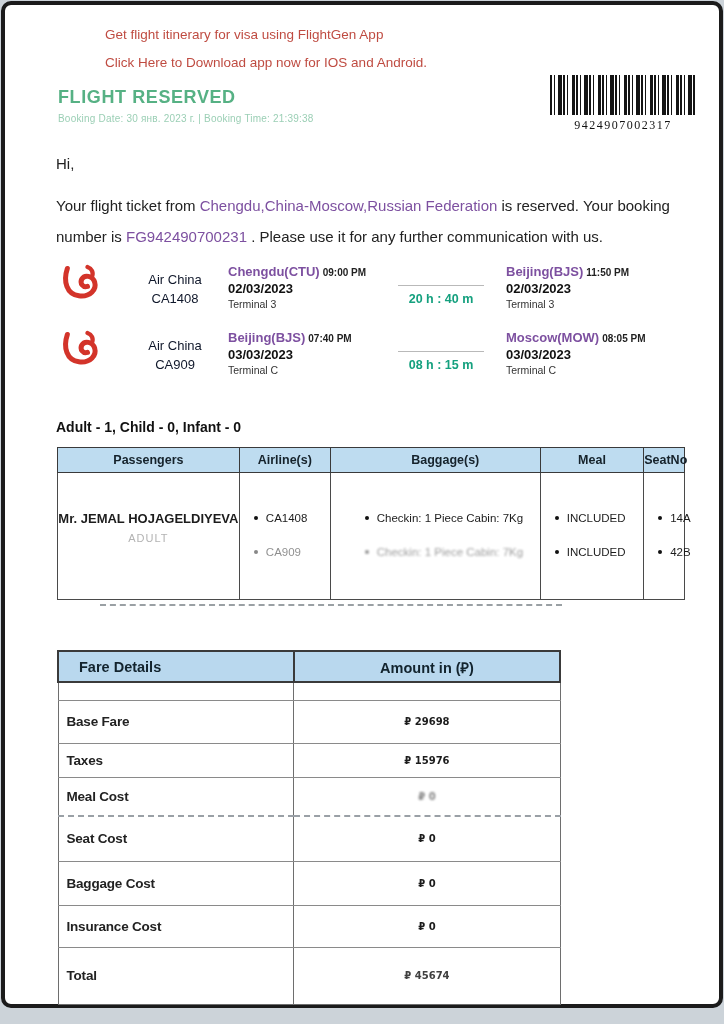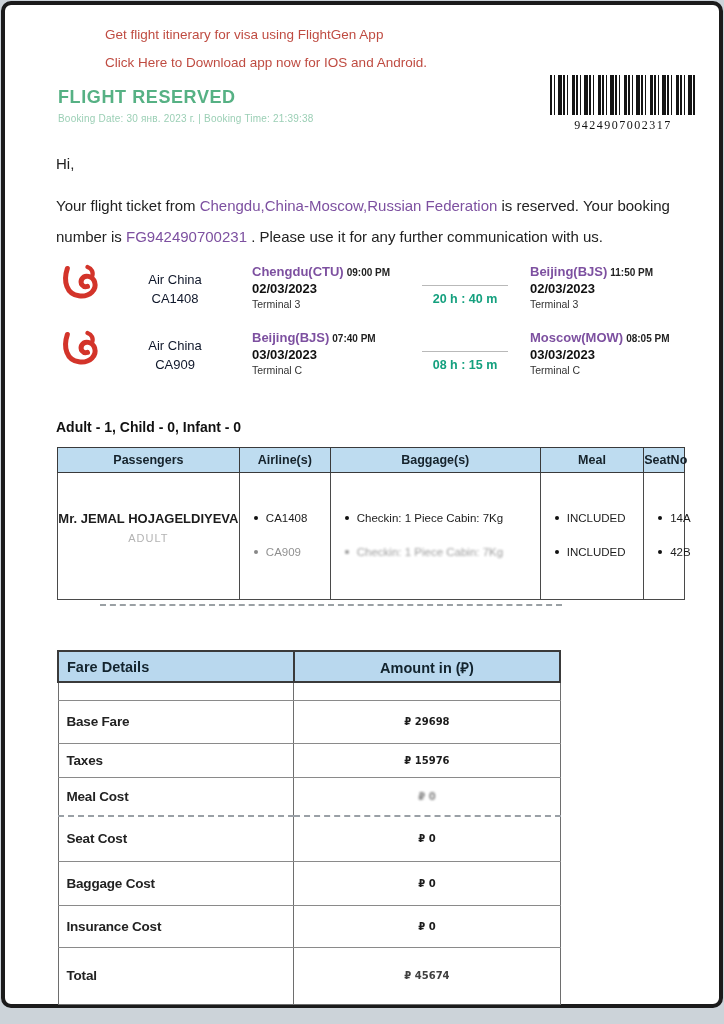--- a/index.html
+++ b/index.html
@@ -34,21 +34,21 @@
   .barcode-num { font-family:"Liberation Serif", serif; font-size:12px; margin-top:3px; letter-spacing:1.5px; color:#111; }
   
   .hi { position:absolute; left:51px; top:150px; font-size:15px; color:#222; }
   .para { position:absolute; left:51px; top:185px; width:618px; font-size:15px; line-height:31px; color:#222; }
   .purple { color:#7d50a0; }
   
   .flights { position:absolute; left:53px; top:256px; width:640px; }
   .frow { display:flex; align-items:flex-start; height:64px; margin-bottom:2px; }
   .logo { width:46px; height:48px; flex:0 0 46px; }
   .airline-block { flex:0 0 82px; margin-left:30px; margin-top:9px; text-align:center; color:#0f172a; font-size:13px; line-height:19px; }
-  .seg { flex:0 0 152px; margin-left:36px; margin-top:3px; }
+  .seg { flex:0 0 152px; margin-left:12px; margin-top:3px; }
   .seg .city-line { font-size:13px; }
   .seg .city { color:#7d50a0; font-weight:bold; }
   .seg .time { font-size:10px; color:#222; font-weight:bold; margin-left:3px; }
   .seg .date { font-size:13px; font-weight:bold; margin-top:2px; color:#111; }
   .seg .terminal { font-size:10.5px; color:#333; margin-top:2px; }
   .dur { flex:0 0 86px; margin-left:18px; margin-top:24px; text-align:center;
          border-top:1px solid #b9b9b9; padding-top:6px;
          color:#14a07e; font-weight:bold; font-size:12.5px; }
   .seg.arr { margin-left:22px; }
   
@@ -56,37 +56,37 @@
   .ptable { position:absolute; left:52px; top:442px; width:628px; border-collapse:collapse; table-layout:fixed; }
   .ptable th {
     background:#bedcf0; border:1.5px solid #3a3a3a; height:25px;
     font-size:12.5px; font-weight:bold; color:#15222b; text-align:center;
   }
   .ptable td { border:1px solid #4a4a4a; vertical-align:top; }
   .ptable tr.spacer td { height:15px; border-bottom:none; }
   .ptable tr.prow td { border-top:none; height:112px; padding-top:14px; }
   .c-pass { width:29%; text-align:center; }
   .c-air  { width:14.5%; }
-  .c-bag  { width:33.5%; }
+  .c-bag  { width:33.5%;padding-left:20px; }
   .c-meal { width:16.5%; }
   .c-seat { width:6.5%; }
   .pname { font-weight:bold; font-size:13px; line-height:18px; margin-top:8px; }
   .ptype { color:#b3b3b3; font-size:11px; letter-spacing:1px; margin-top:4px; }
   .bi { display:flex; align-items:flex-start; font-size:11.5px; margin:10px 0 22px 14px; color:#1c1c1c; }
   .bi .dot { width:4px; height:4px; border-radius:50%; background:#111; flex:0 0 4px; margin:4px 8px 0 0; }
   .faded  { opacity:.5; filter:blur(.7px); }
   .faded2 { opacity:.45; filter:blur(1.1px); }
   .smudge-line { position:absolute; left:95px; top:599px; width:462px; border-top:2.5px dashed #9aa0a4; }
   
   .ftable { position:absolute; left:52px; top:645px; width:504px; border-collapse:collapse; table-layout:fixed; }
   .ftable th {
     background:#b9d8ee; border:2px solid #3a3a3a; height:31px;
     font-size:14.5px; font-weight:bold; color:#13242e;
   }
-  .ftable th.fh-label { width:47%; text-align:left; padding-left:8px; }
+  .ftable th.fh-label { width:47%; text-align:left; padding-left:20px; }
   .ftable th.fh-amt { width:53%; text-align:center; }
   .ftable td { border-left:1px solid #6e6e6e; border-right:1px solid #6e6e6e; border-bottom:1px solid #8a8a8a; }
   .ftable tr.fspacer td { height:18px; }
   .ftable td.flabel { padding-left:8px; font-weight:bold; font-size:13.5px; color:#222; letter-spacing:-0.2px; }
   .ftable td.famt { text-align:center; font-weight:bold; font-size:10px; font-family:"DejaVu Sans", sans-serif; }
   .r-base td { height:43px;margin-top:16px; }
   .r-tax td { height:34px; }
   .r-meal td { height:39px; border-bottom:2px dashed #9aa0a6; }
   .r-seat td { height:45px; }
   .r-bagg td { height:44px; }

